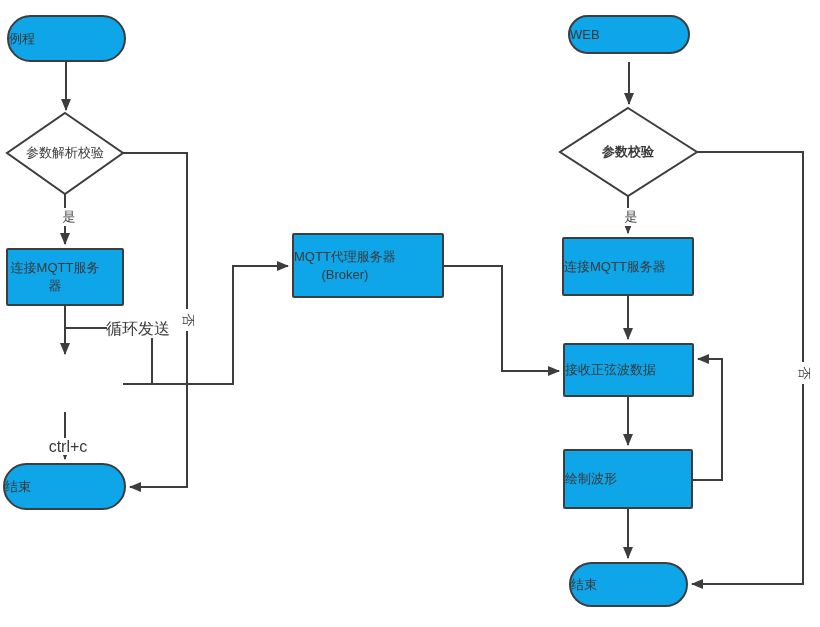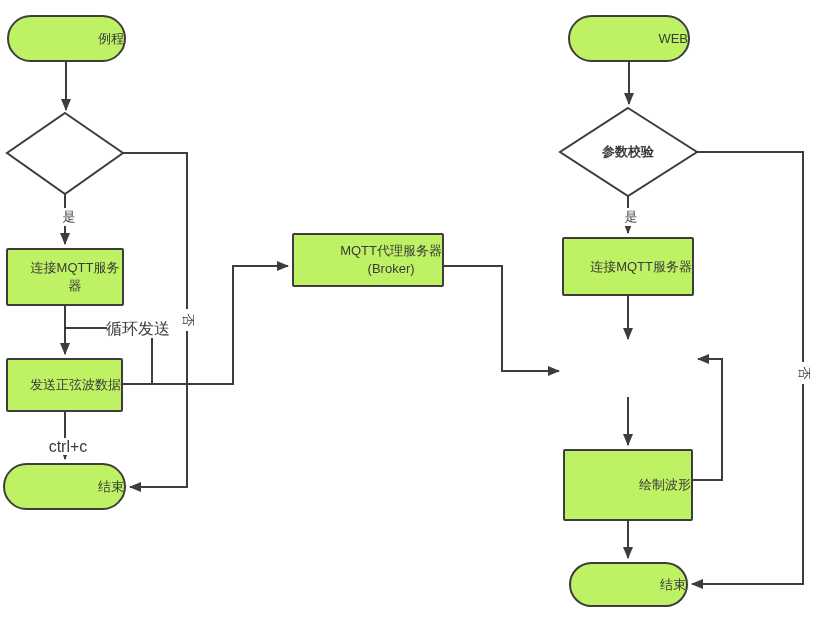--- a/index.html
+++ b/index.html
@@ -2,22 +2,22 @@
 <html><head>
 <meta charset="utf-8">
 <style>
   html,body{margin:0;padding:0;background:#ffffff;}
   .canvas{
     position:relative;width:820px;height:627px;background:#ffffff;overflow:hidden;
     font-family:"Liberation Sans","DejaVu Sans",sans-serif;color:#3a3a3a;
   }
   .layer{position:absolute;left:0;top:0;}
   .node{
-    position:absolute;box-sizing:border-box;background:#bef264;
-    border:2px solid #3d3d3d;display:flex;align-items:center;justify-content:flex-end;
+    position:absolute;box-sizing:border-box;background:#0ea5e9;
+    border:2px solid #3d3d3d;display:flex;align-items:center;justify-content:flex-start;
     text-align:center;font-size:13px;color:#3a3a3a;line-height:1.35;border-radius:2px;
   }
   .stadium{border-radius:24px;}
   .node .lbl{display:block;}
   .diamond-label{
     position:absolute;display:flex;align-items:center;justify-content:center;
     text-align:center;font-size:13px;color:#3a3a3a;background:transparent;
   }
   .edge-label{
     position:absolute;display:flex;align-items:center;justify-content:center;
@@ -60,67 +60,70 @@
     </g>
 
     <polygon points="65,113 123,153 65,194 7,153" fill="#ffffff" stroke="#3d3d3d" stroke-width="2"></polygon>
     <polygon points="628,108 697,152 628,196 560,152" fill="#ffffff" stroke="#3d3d3d" stroke-width="2"></polygon>
   </svg>
 
   <div class="node stadium" style="left:7px;top:15px;width:119px;height:47px;">
     <span class="lbl">例程</span>
   </div>
 
+  <div class="diamond-label" style="left:15px;top:140px;width:100px;height:26px;">
+    <span>参数解析校验</span>
+  </div>
 
   <div class="node" style="left:6px;top:248px;width:118px;height:58px;">
     <span class="lbl" style="width:94px;">连接MQTT服务器</span>
   </div>
 
-  <div class="node" style="left:6px;top:358px;width:117px;height:54px;">
-    <span class="lbl">发送正弦波数据</span>
-  </div>
 
   <div class="node stadium" style="left:3px;top:463px;width:123px;height:47px;">
     <span class="lbl">结束</span>
   </div>
 
   <div class="edge-label" style="left:57px;top:208px;width:20px;height:18px;font-size:13px;">
     <span>是</span>
   </div>
   <div class="edge-label rot90" style="left:177px;top:311px;width:18px;height:18px;font-size:13px;">
     <span>否</span>
   </div>
   <div class="edge-label" style="left:107px;top:321px;width:58px;height:17px;">
     <span>循环发送</span>
   </div>
   <div class="edge-label" style="left:44px;top:430px;width:44px;height:17px;margin-top:8px;">
     <span>ctrl+c</span>
   </div>
 
-  <div class="node" style="left:292px;top:233px;width:152px;height:54px;">
+  <div class="node" style="left:292px;top:233px;width:152px;height:65px;">
     <span class="lbl">
       <span class="broker-line">MQTT代理服务器</span>
       <span class="broker-line">(Broker)</span>
     </span>
   </div>
 
-  <div class="node stadium" style="left:568px;top:15px;width:122px;height:47px;">
+  <div class="node stadium" style="left:568px;top:15px;width:122px;height:39px;">
     <span class="lbl">WEB</span>
   </div>
 
   <div class="diamond-label" style="left:578px;top:139px;width:100px;height:26px;font-weight:bold;">
     <span>参数校验</span>
   </div>
 
   <div class="node" style="left:562px;top:237px;width:132px;height:59px;">
     <span class="lbl">连接MQTT服务器</span>
   </div>
 
+  <div class="node" style="left:563px;top:343px;width:131px;height:54px;">
+    <span class="lbl">接收正弦波数据</span>
+  </div>
 
-  <div class="node" style="left:563px;top:449px;width:130px;height:72px;">
+  <div class="node" style="left:563px;top:449px;width:130px;height:60px;">
     <span class="lbl">绘制波形</span>
   </div>
 
   <div class="node stadium" style="left:569px;top:562px;width:119px;height:45px;">
     <span class="lbl">结束</span>
   </div>
 
   <div class="edge-label" style="left:619px;top:208px;width:20px;height:18px;font-size:13px;">
     <span>是</span>
   </div>

